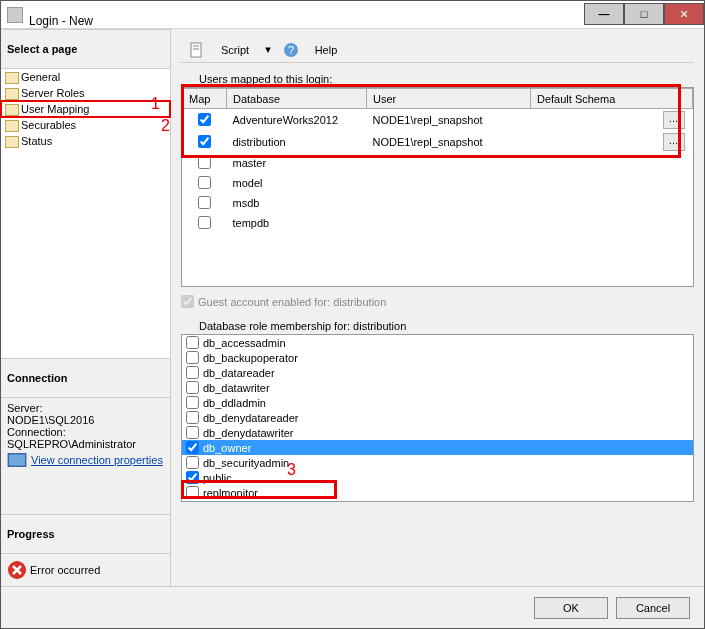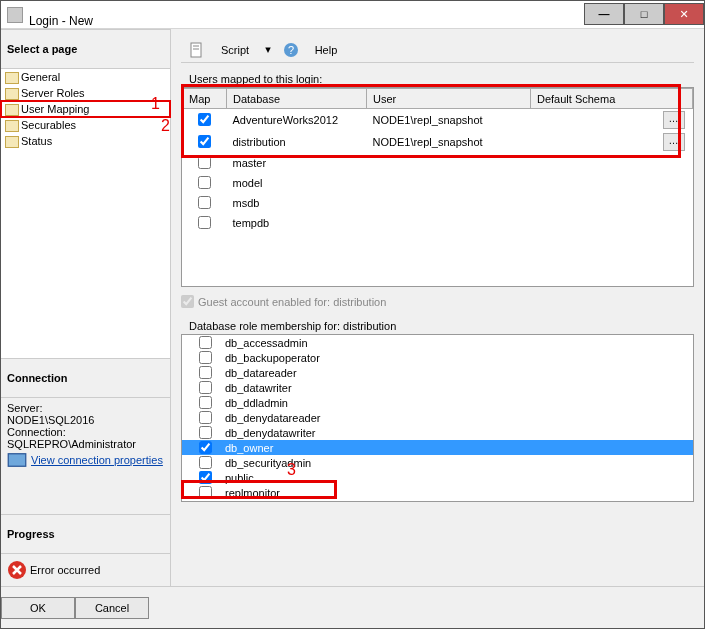--- a/index.html
+++ b/index.html
@@ -21,35 +21,35 @@
   .annot { position: absolute; color: #e60000; font-size: 16px; font-weight: normal; }
   .conn-block { padding: 4px 6px; font-size: 11px; }
   .conn-block .lbl { }
   .link { color: #0645ad; text-decoration: underline; margin-left: 4px;}
   .progress-row { display: flex; align-items: center; padding: 6px; gap: 3px;}
   .err-icon { width: 20px; height: 20px; }
   .main { flex: 1; padding: 8px 10px 10px 10px; display: flex; flex-direction: column; background:#f0f0f0;}
   .toolbar { display: flex; align-items: center; gap: 4px; height: 26px; border-bottom:1px solid #ccc; margin-bottom:6px; padding-left:4px;background:#f0f0f0;}
   .tool-btn { display: flex; align-items: center; gap: 16px; padding: 2px 4px; }
   .tool-btn svg { width: 16px; height: 16px; }
-  .group-label { margin: 4px 0 2px 0; padding-left: 8px; }
+  .group-label { margin: 4px 0 2px 10px; padding-left: 8px; }
   .table-box { border: 1px solid #999; background:#fff; height: 200px; overflow: hidden; position: relative;}
   table { border-collapse: collapse; width: 100%; }
   th, td { text-align: left; padding: 2px 6px; font-size: 11px; height:20px; }
   th { border: 1px solid #aaa; background: #f0f0f0; font-weight: normal;}
   td.map-cell { width:44px; text-align:center;}
   td.db-cell { width:140px;}
   td.user-cell { width:164px;}
   td.schema-cell { width:auto;}
   .ellipsis { width:22px;height:18px;float:right;border:1px solid #aaa;background:#e9e9e9;text-align:center;line-height:14px;font-size:10px;margin-right:2px;}
   .guest-row { margin: 8px 0; color:#888; display:flex;align-items:center;gap:4px;}
   .role-box { border:1px solid #999; background:#fff; height:168px; overflow:hidden;}
-  .role-item { padding:1px 17px; display:flex; align-items:center; gap:13px;}
+  .role-item { padding:1px 4px; display:flex; align-items:center; gap:4px;}
   .role-item.selected{ background:#3399ff; color:#fff;}
-  .footer { height:42px; border-top:1px solid #ccc; display:flex; align-items:center; gap:0; padding-right:14px;}
+  .footer { height:42px; border-top:1px solid #ccc; display:flex; justify-content:flex-end; align-items:center; gap:8px; padding-right:14px;}
   .btn { width:74px; height:22px; border:1px solid #888; background:#e9e9e9;}
   .page-list-wrap{position:relative;}
   .spacer-flex{flex:1;background:#fff;}
   .redbox2{ position:absolute; border:3px solid #e60000; pointer-events:none;}
   input[type=checkbox]{margin:0;}
 </style>
 </head>
 <body>
 
 <div class="window">

